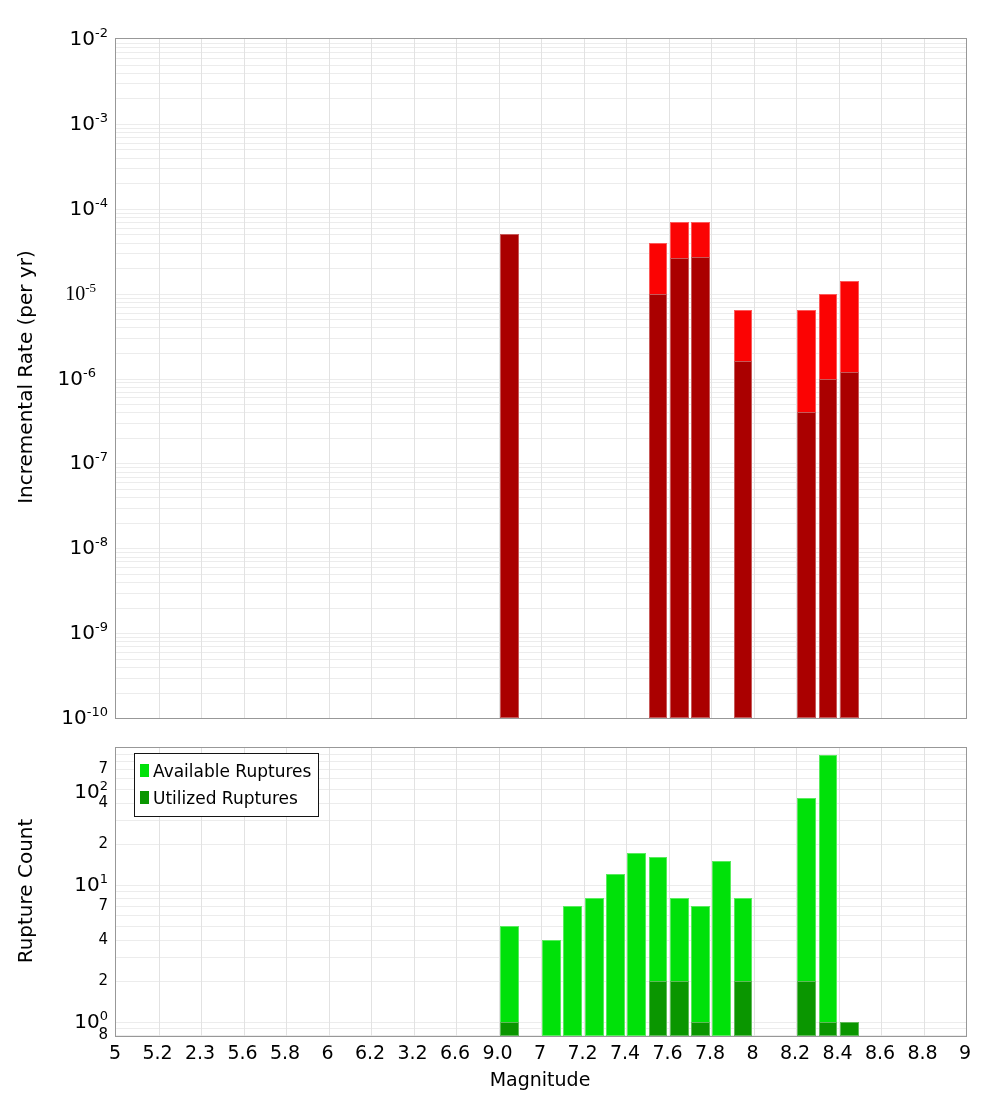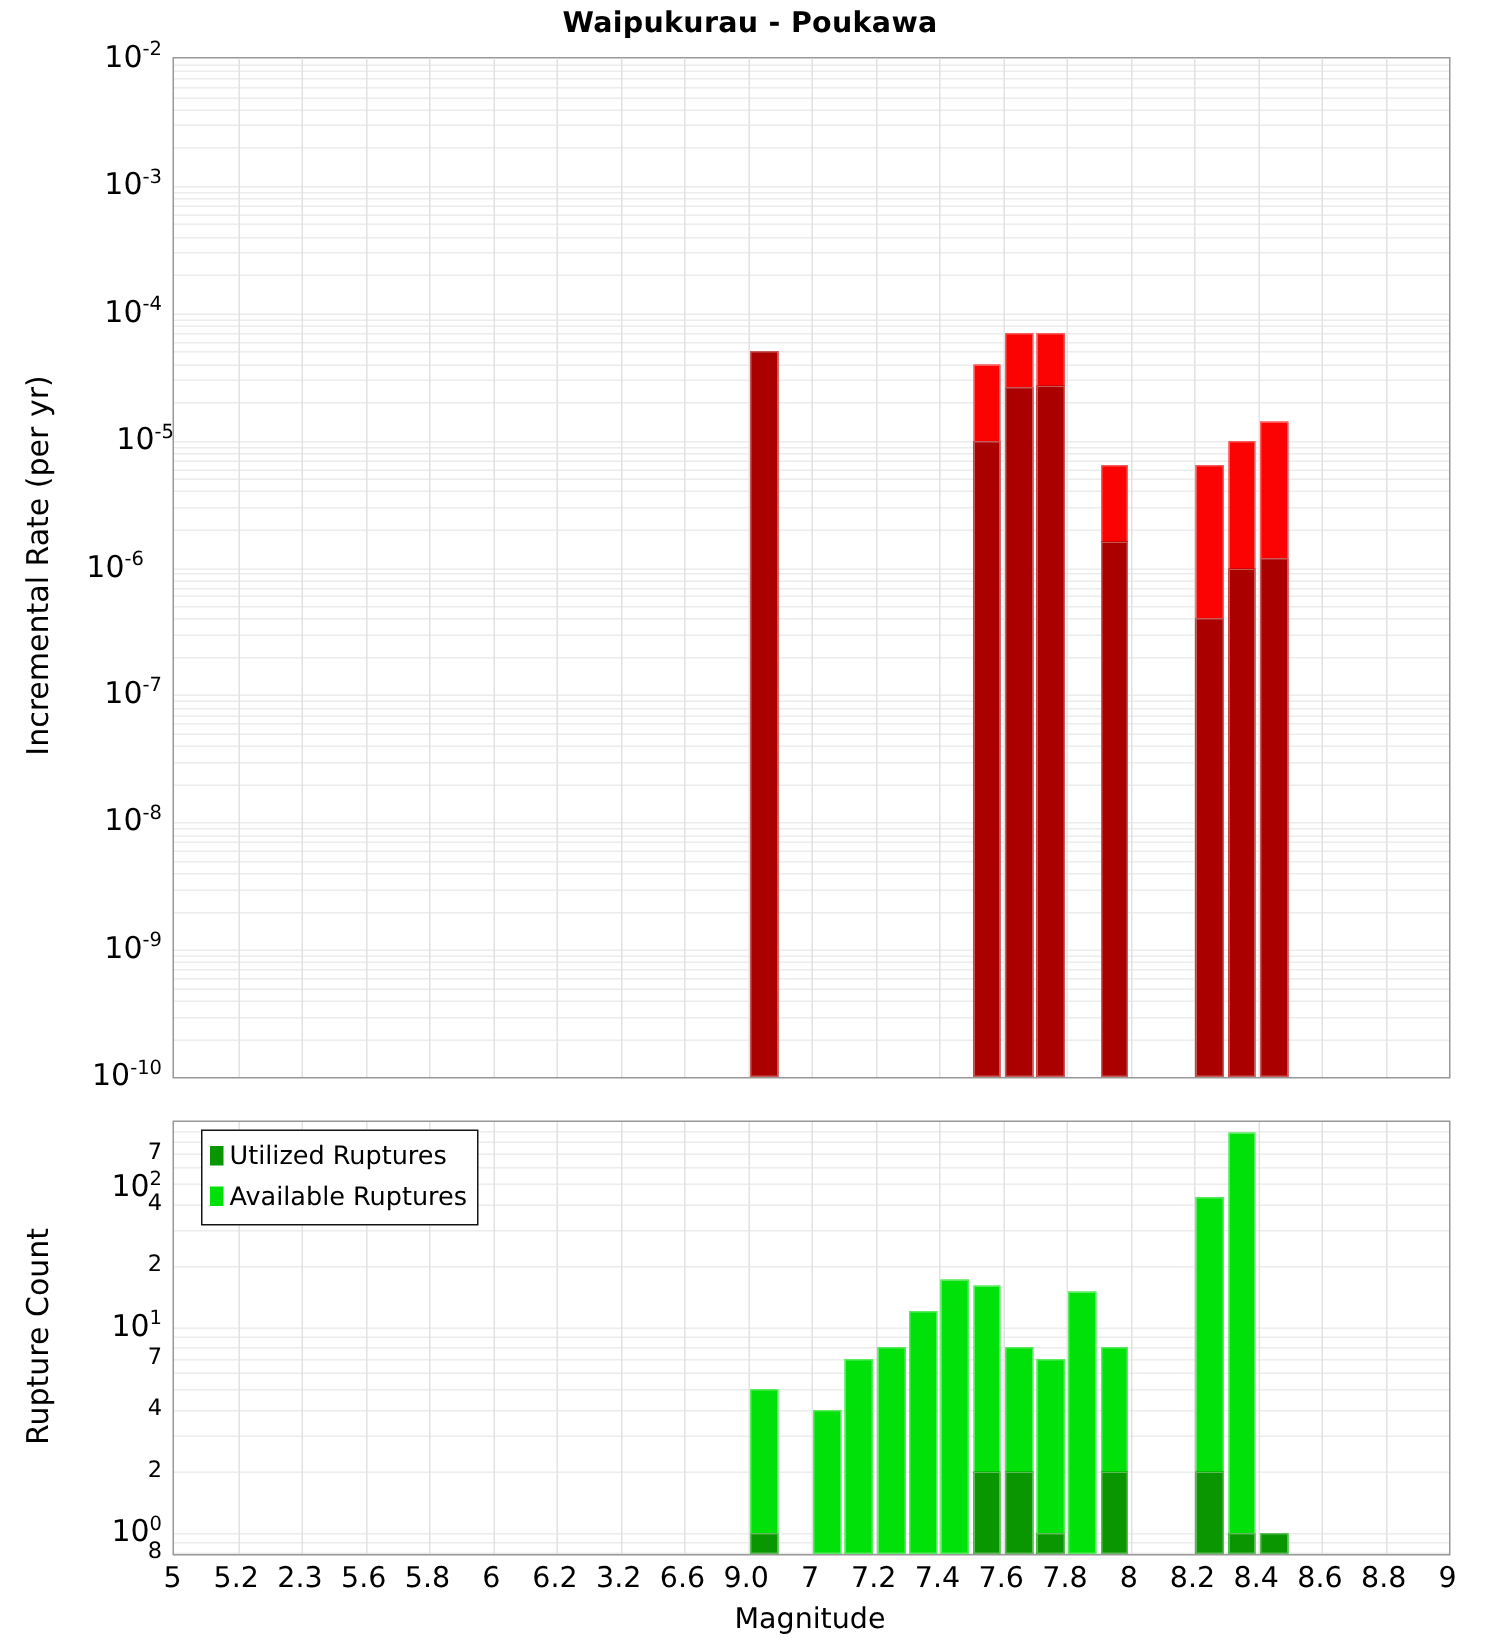--- a/index.html
+++ b/index.html
@@ -37,21 +37,20 @@
   }
   .legend-item{display:flex;align-items:center;height:27px;}
   .swatch{width:9px;height:13px;margin-right:4px;flex:0 0 auto;}
   .legend-label{font-size:17px;white-space:nowrap;}
 </style>
 </head>
 <body>
 
 <div class="figure">
 
-  <div class="title">Waipukurau - Poukawa</div>
 
   <div class="ylabel" style="left:25px;top:377px;">Incremental Rate (per yr)</div>
   <div class="ylabel" style="left:25px;top:891px;">Rupture Count</div>
 
   <div class="plot" id="plot-rate" style="left:115px;top:38px;width:850px;height:679px;">
       <div class="gridline-h" style="top: 653.5px;"></div>
       <div class="gridline-h" style="top: 638.5px;"></div>
       <div class="gridline-h" style="top: 627.9px;"></div>
       <div class="gridline-h" style="top: 619.7px;"></div>
       <div class="gridline-h" style="top: 613px;"></div>
@@ -218,21 +217,21 @@
       <div class="bar" style="left: 617.5px; width: 18.9px; top: 232.7px; height: 55.3px; background: rgb(10, 150, 0); z-index: 2;"></div>
       <div class="bar" style="left: 681.2px; width: 18.9px; top: 232.7px; height: 55.3px; background: rgb(10, 150, 0); z-index: 2;"></div>
       <div class="bar" style="left: 702.5px; width: 18.9px; top: 274px; height: 14px; background: rgb(10, 150, 0); z-index: 2;"></div>
       <div class="bar" style="left: 723.7px; width: 18.9px; top: 274px; height: 14px; background: rgb(10, 150, 0); z-index: 2;"></div>
     </div>
 
   <div id="yticks-rate">
       <div class="ytick" style="left: 28px; top: 38px;"><span>10</span><sup>-2</sup></div>
       <div class="ytick" style="left: 28px; top: 122.9px;"><span>10</span><sup>-3</sup></div>
       <div class="ytick" style="left: 28px; top: 207.8px;"><span>10</span><sup>-4</sup></div>
-      <div class="ytick" style="left: 36px; top: 292.6px;"><span>10</span><sup>-5</sup></div>
+      <div class="ytick" style="left: 16px; top: 292.6px; font-family: Liberation Serif, serif;"><span>10</span><sup>-5</sup></div>
       <div class="ytick" style="left: 16px; top: 377.5px;"><span>10</span><sup>-6</sup></div>
       <div class="ytick" style="left: 28px; top: 462.4px;"><span>10</span><sup>-7</sup></div>
       <div class="ytick" style="left: 28px; top: 547.3px;"><span>10</span><sup>-8</sup></div>
       <div class="ytick" style="left: 28px; top: 632.1px;"><span>10</span><sup>-9</sup></div>
       <div class="ytick" style="left: 28px; top: 717px;"><span>10</span><sup>-10</sup></div>
     </div>
   <div id="yticks-count">
       <div class="ytick" style="left: 28px; top: 747px; margin-top: 44px;"><span>10</span><sup>2</sup></div>
       <div class="ytick minor" style="left: 28px; top: 768.2px;">7</div>
       <div class="ytick minor" style="left: 28px; top: 801.5px;">4</div>
@@ -266,22 +265,22 @@
       <div class="xtick" style="left: 880px; top: 1041px;">8.6</div>
       <div class="xtick" style="left: 922.5px; top: 1041px;">8.8</div>
       <div class="xtick" style="left: 965px; top: 1041px;">9</div>
     </div>
 
   <div class="xlabel" style="left:540px;top:1068px;transform:translateX(-50%);">Magnitude</div>
 
 
   <div class="legend" style="left:134px;top:753px;">
     <div class="legend-item">
+      <span class="swatch" id="sw-available" style="background: rgb(0, 225, 9);"></span>
+      <span class="legend-label">Available Ruptures</span>
+    </div>
+    <div class="legend-item">
       <span class="swatch" id="sw-utilized" style="background: rgb(10, 150, 0);"></span>
       <span class="legend-label">Utilized Ruptures</span>
     </div>
-    <div class="legend-item">
-      <span class="swatch" id="sw-available" style="background: rgb(0, 225, 9);"></span>
-      <span class="legend-label">Available Ruptures</span>
-    </div>
   </div>
 
 </div>
 
 </body></html>

